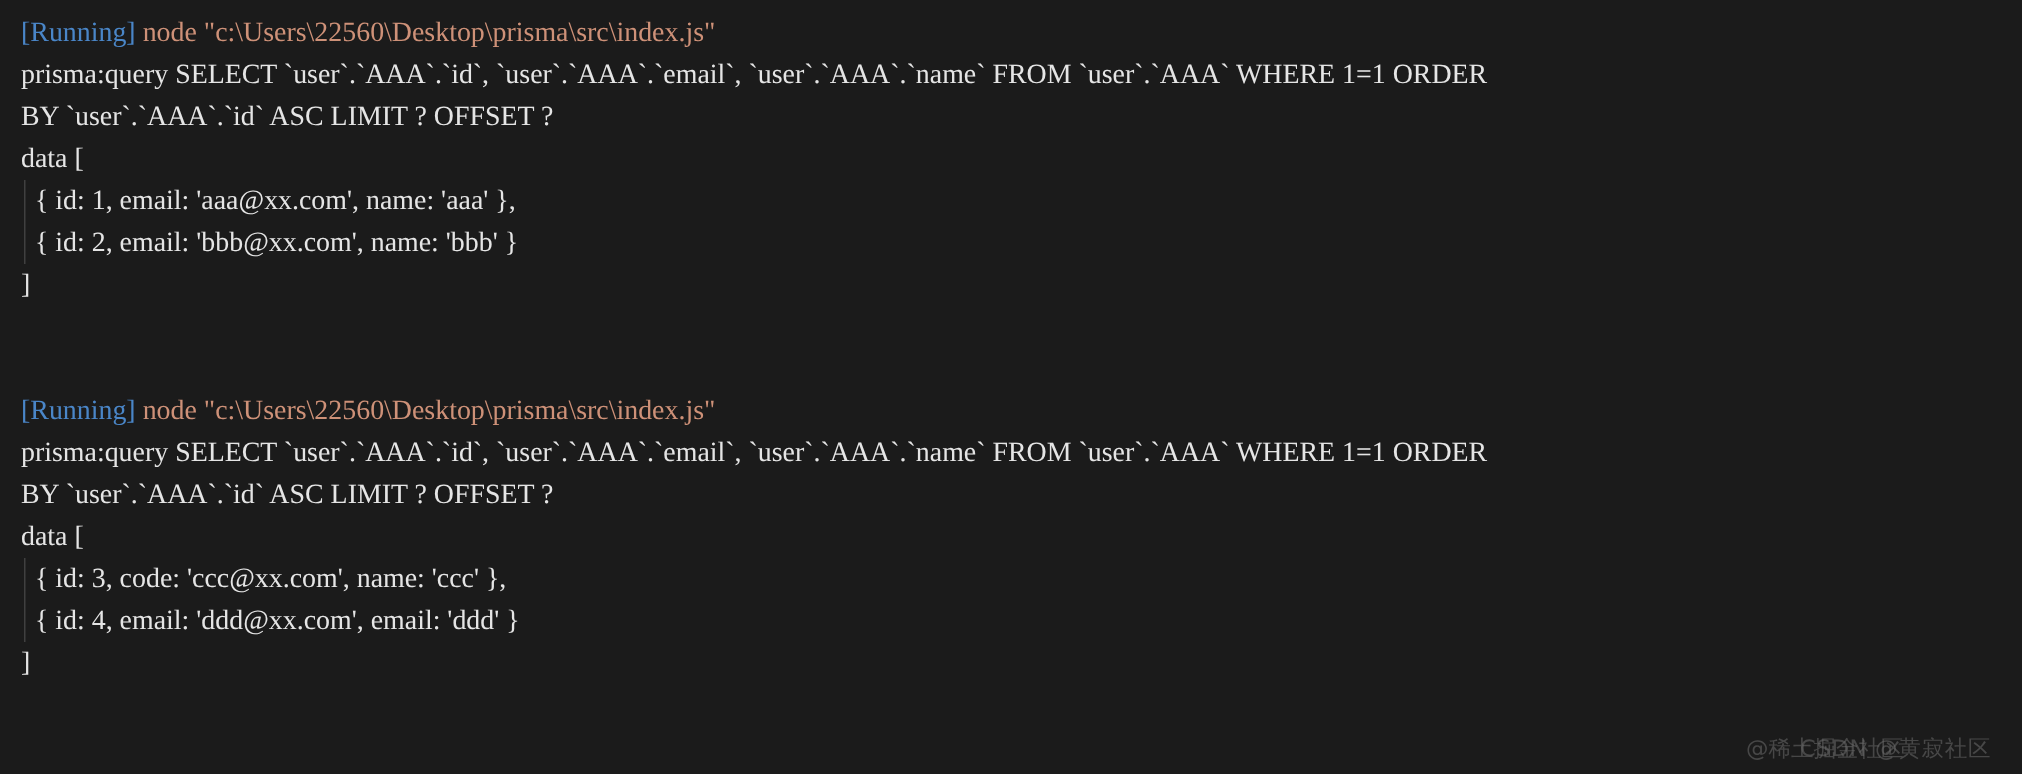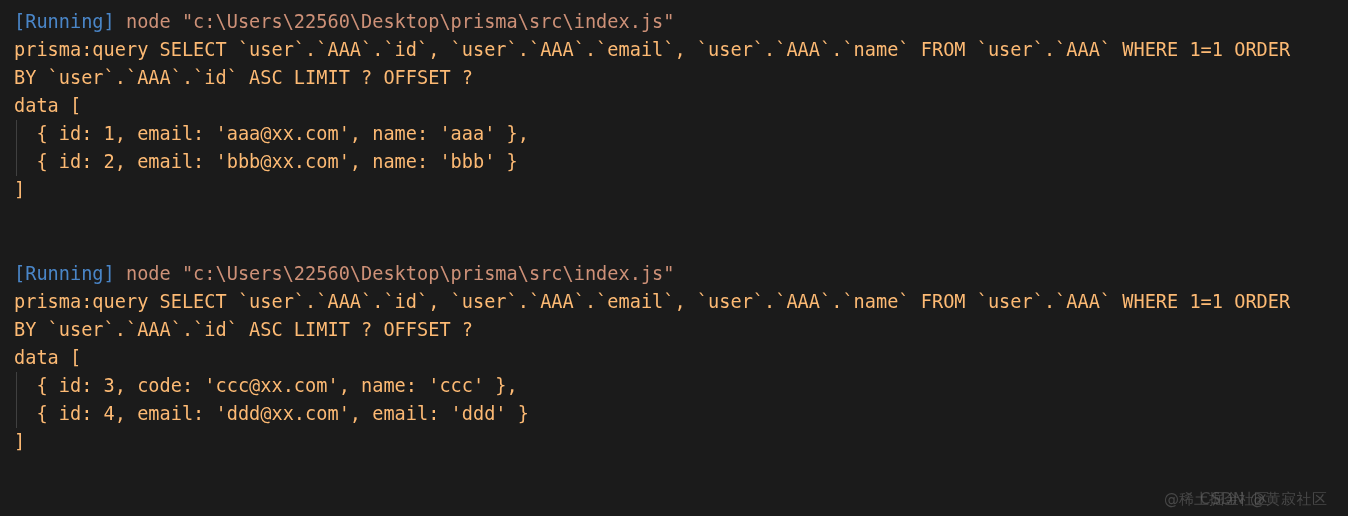--- a/index.html
+++ b/index.html
@@ -24,40 +24,41 @@
     box-sizing: border-box;
   }
 
   .out-lines {
     position: absolute;
     left: 0;
     top: 0;
     width: 1348px;
     padding: 8px 0 0 14px;
     box-sizing: border-box;
+    font-family: Liberation Serif, serif;
   }
 
   .line {
     height: 28px;
     line-height: 28px;
     font-size: 18.6px;
     letter-spacing: 0px;
     white-space: pre;
     color: #cccccc;
     position: relative;
   }
 
   .line.blank {
     color: transparent;
   }
 
   
   .tok-tag      { color: #4a86c8; }   
   .tok-string   { color: #ce9178; }   
-  .tok-plain    { color: #fdba74; }   
+  .tok-plain    { color: #e5e5e5; }   
   .tok-purple   { color: #b180d7; }   
   .tok-number   { color: #d7dbc3; }   
 
   
   .indent-guide {
     position: absolute;
     left: 2px;
     top: 0;
     bottom: 0;
     width: 1px;

